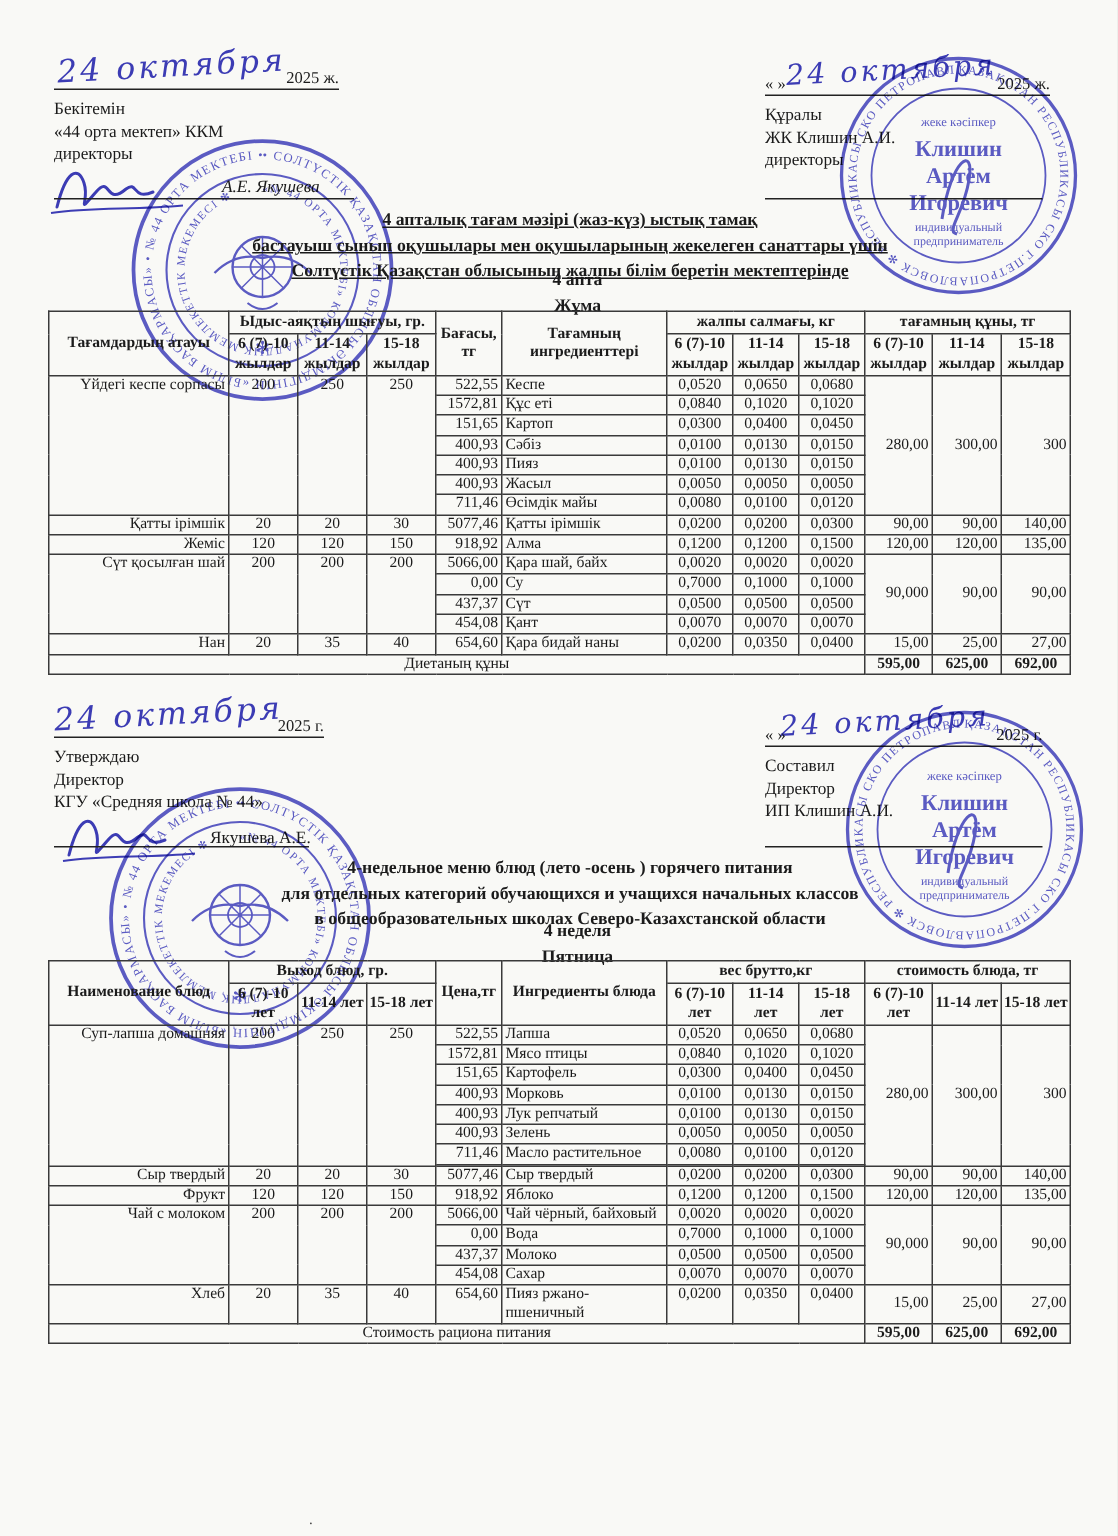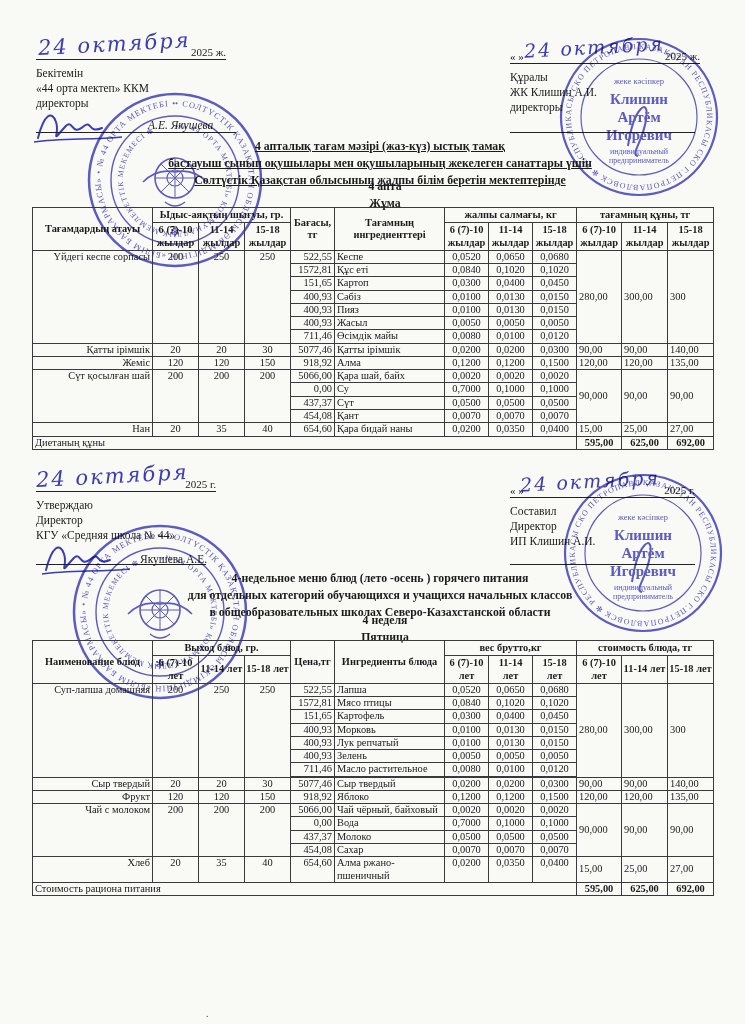--- a/index.html
+++ b/index.html
@@ -19,22 +19,22 @@
   table.menu{border-collapse:collapse;table-layout:fixed;width:681px;
     font-size:10.4px;background:transparent;}
   table.menu th,table.menu td{border:1px solid #3a3a3a;padding:0 2px;
     line-height:1.18;overflow:hidden;}
   table.menu th{font-weight:bold;text-align:center;vertical-align:middle;padding:1px 1px;}
   td.c-name{text-align:right;vertical-align:top;}
   td.c-num{text-align:center;vertical-align:top;}
   td.c-price{text-align:right;vertical-align:top;}
   td.c-ingr{text-align:left;vertical-align:top;}
   td.c-w{text-align:center;vertical-align:top;}
-  td.c-cost{text-align:left;vertical-align:middle;}
-  td.c-footlabel{text-align:left;}
+  td.c-cost{text-align:right;vertical-align:middle;}
+  td.c-footlabel{text-align:center;}
   td.c-total{text-align:center;font-weight:bold;}
   .stamp{mix-blend-mode:multiply;opacity:.88;}
   .sig{mix-blend-mode:multiply;}
   .dot{font-size:10px;color:#444;}
 </style>
 </head>
 <body>
 
 <div class="sheet">
 
@@ -537,21 +537,21 @@
           <td class="c-w">0,0070</td>
           <td class="c-w">0,0070</td>
           <td class="c-w">0,0070</td>
         </tr>
         <tr>
           <td class="c-name">Хлеб</td>
           <td class="c-num">20</td>
           <td class="c-num">35</td>
           <td class="c-num">40</td>
           <td class="c-price">654,60</td>
-          <td class="c-ingr">Алма ржано-пшеничный</td>
+          <td class="c-ingr">Пияз ржано-пшеничный</td>
           <td class="c-w">0,0200</td>
           <td class="c-w">0,0350</td>
           <td class="c-w">0,0400</td>
           <td class="c-cost">15,00</td>
           <td class="c-cost">25,00</td>
           <td class="c-cost">27,00</td>
         </tr>
         <tr>
           <td class="c-footlabel" colspan="9">Стоимость рациона питания</td>
           <td class="c-total">595,00</td>

